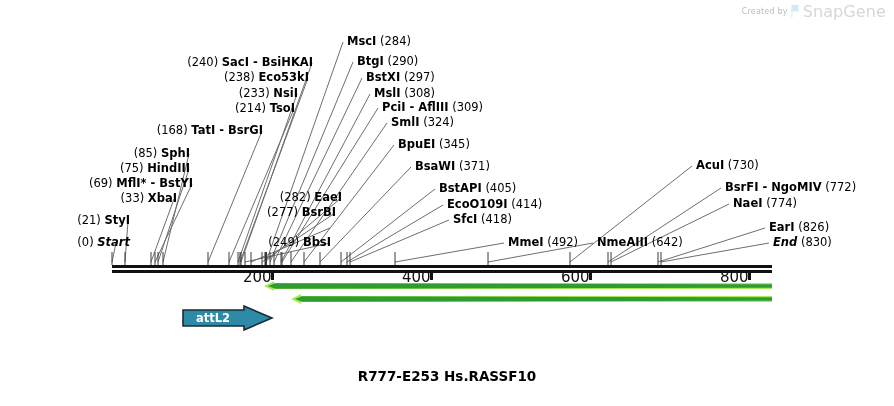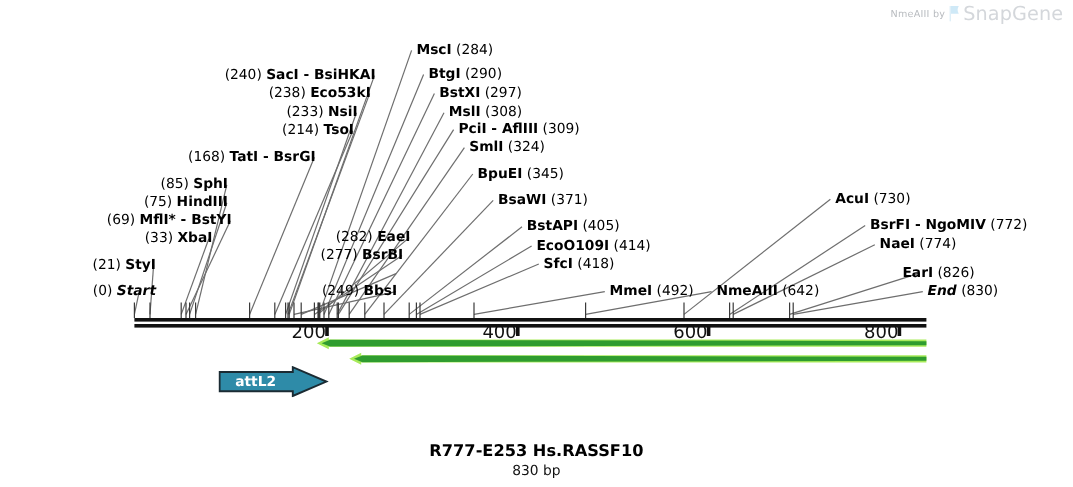--- a/index.html
+++ b/index.html
@@ -39,21 +39,21 @@
   
   .title{position:absolute;width:894px;text-align:center;font-size:13.5px;font-weight:bold;}
   .subtitle{position:absolute;width:894px;text-align:center;font-size:11.5px;color:#111;}
 </style>
 </head>
 <body>
 
 <div class="map">
 
   <div class="watermark">
-    <span class="wm-text">NmeAIII by</span>
+    <span class="wm-text">Created by</span>
     <svg class="wm-flag" width="9" height="13" viewBox="0 0 9 13">
       <path d="M1 0 H8 Q6 3.2 8 6.4 H1 Z" fill="#cfe9f7"></path>
       <rect x="0.2" y="0" width="1.3" height="13" fill="#dfeff8"></rect>
     </svg>
     <span class="wm-brand">SnapGene</span>
   </div>
 
   <svg class="leaders" viewBox="0 0 894 406">
     <g stroke="#6e6e6e" stroke-width="1" fill="none">
       <line x1="116" y1="243" x2="112" y2="262"></line>
@@ -275,25 +275,24 @@
     <span class="pos">(730)</span>
   </div>
   <div class="lbl" style="left:725px;top:181px;">
     <span class="nm">BsrFI - NgoMIV</span>
     <span class="pos">(772)</span>
   </div>
   <div class="lbl" style="left:733px;top:197px;">
     <span class="nm">NaeI</span>
     <span class="pos">(774)</span>
   </div>
-  <div class="lbl" style="left:752px;top:221px;">
+  <div class="lbl" style="left:769px;top:221px;">
     <span class="nm">EarI</span>
     <span class="pos">(826)</span>
   </div>
   <div class="lbl" style="left:773px;top:236px;">
     <span class="nm ital">End</span>
     <span class="pos">(830)</span>
   </div>
 
   <div class="title" style="top:368px;">R777-E253 Hs.RASSF10</div>
-  <div class="subtitle" style="top:385px;">830 bp</div>
 
 </div>
 
 </body></html>

